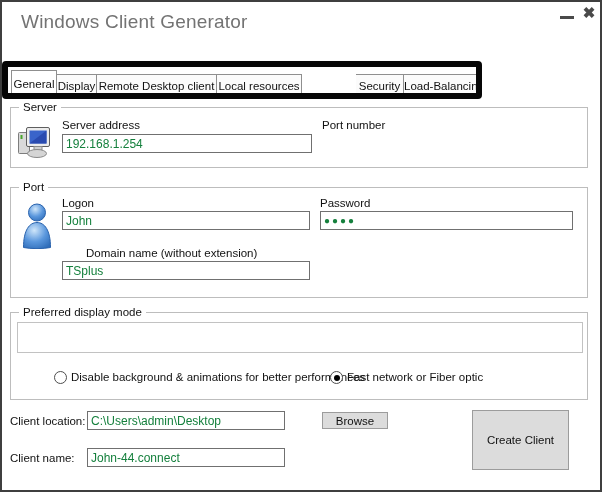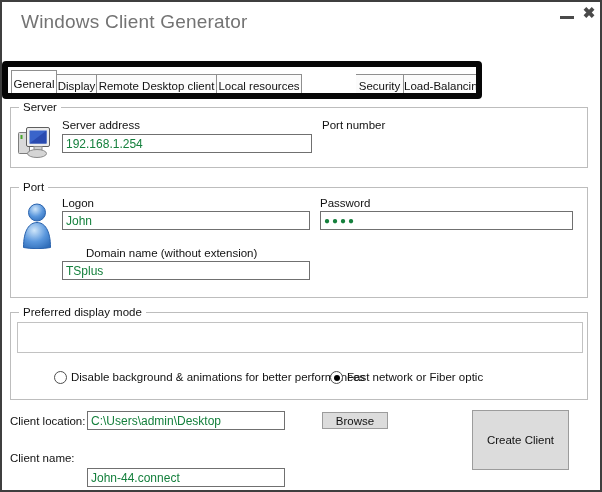--- a/index.html
+++ b/index.html
@@ -122,18 +122,18 @@
   <div class="rlabel" style="left:71px; top:371px;">Disable background &amp; animations for better performances</div>
   <div class="radio on" style="left:330px; top:371px;"></div>
   <div class="rlabel" style="left:347px; top:371px;">Fast network or Fiber optic</div>
 
   <div class="lbl" style="left:10px; top:415px;">Client location:</div>
   <input class="tbx" style="left: 87px; top: 411px; width: 198px;" value="C:\Users\admin\Desktop">
   <div class="btn browse-btn">
     <span>Browse</span>
   </div>
   <div class="lbl" style="left:10px; top:452px;">Client name:</div>
-  <input class="tbx" style="left: 87px; top: 448px; width: 198px; margin-top: 20px;" value="John-44.connect">
+  <input class="tbx" style="left: 87px; top: 448px; width: 198px;" value="John-44.connect">
   <div class="btn create-btn">
     <span>Create Client</span>
   </div>
 
 </div>
 
 </body></html>

